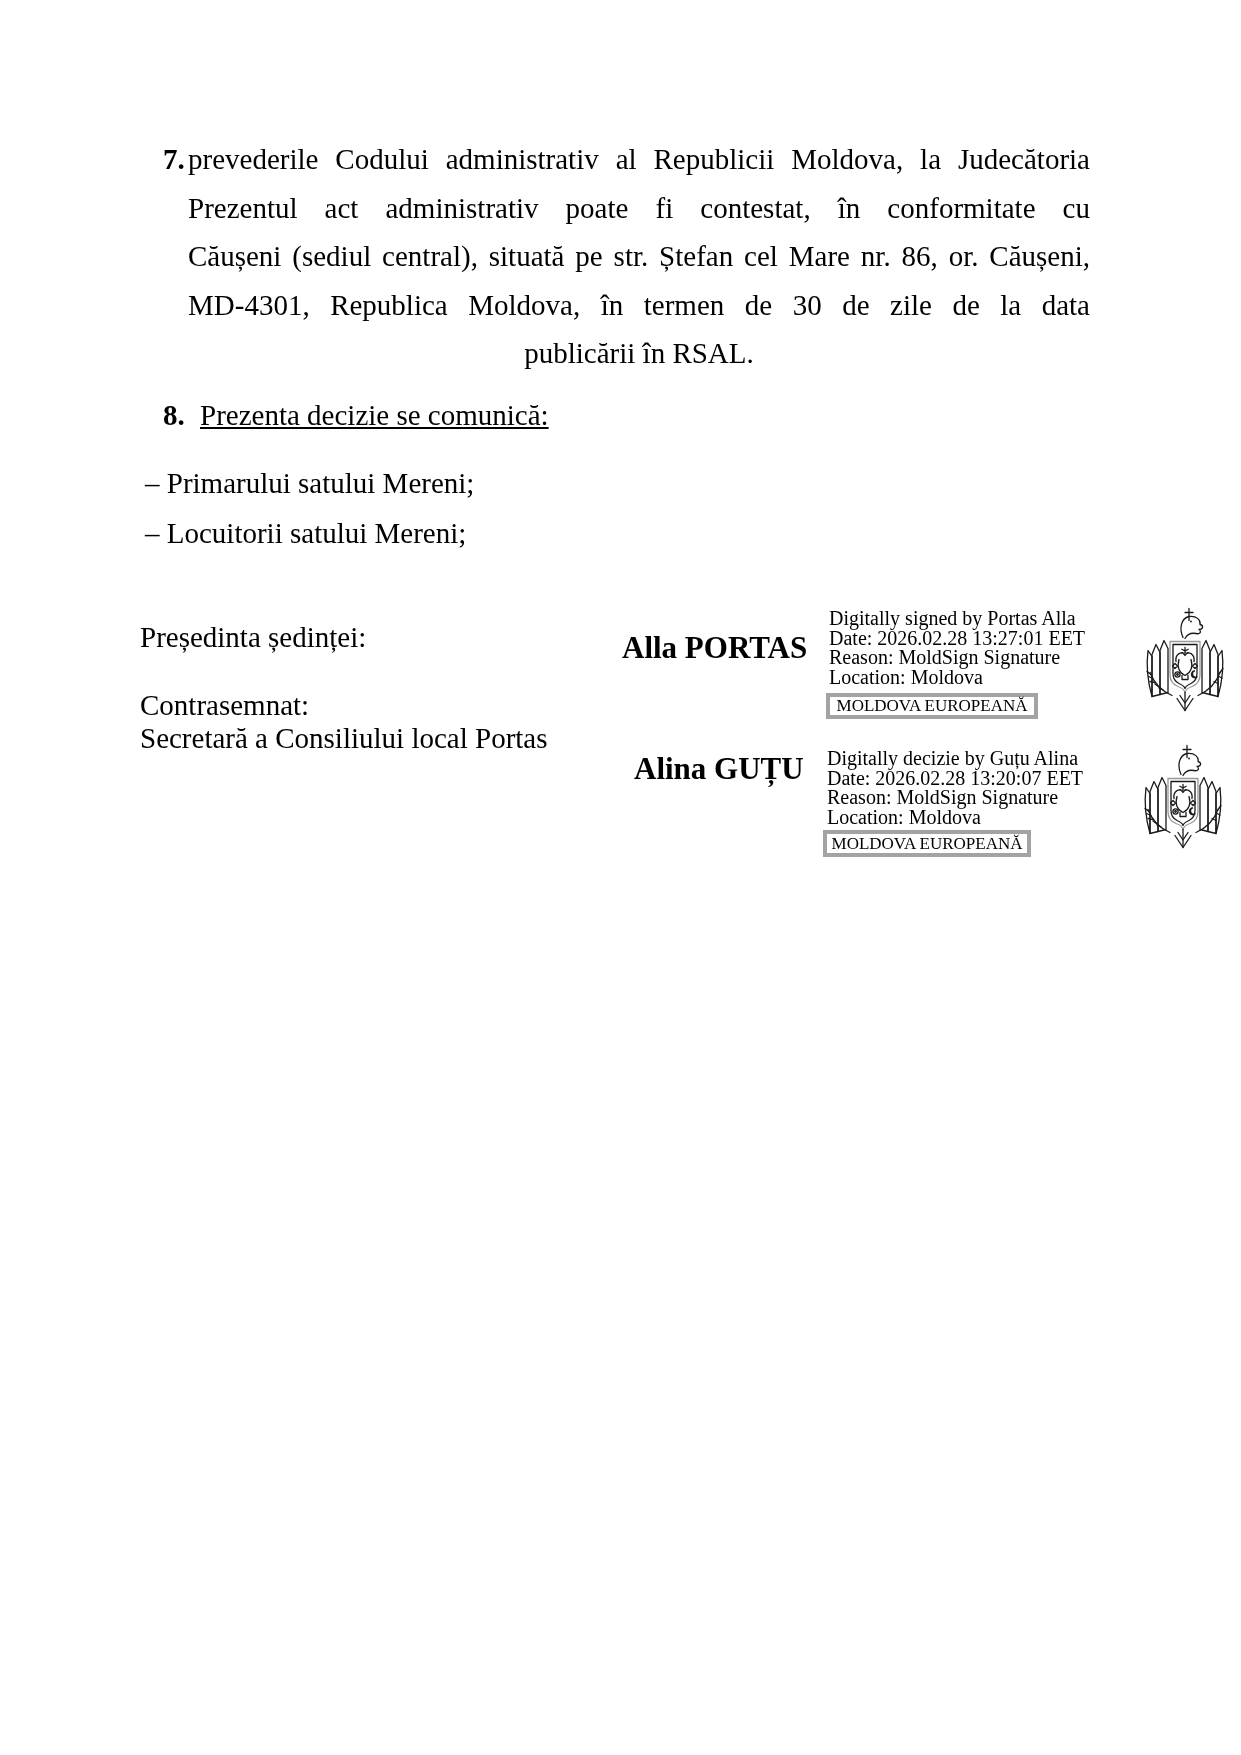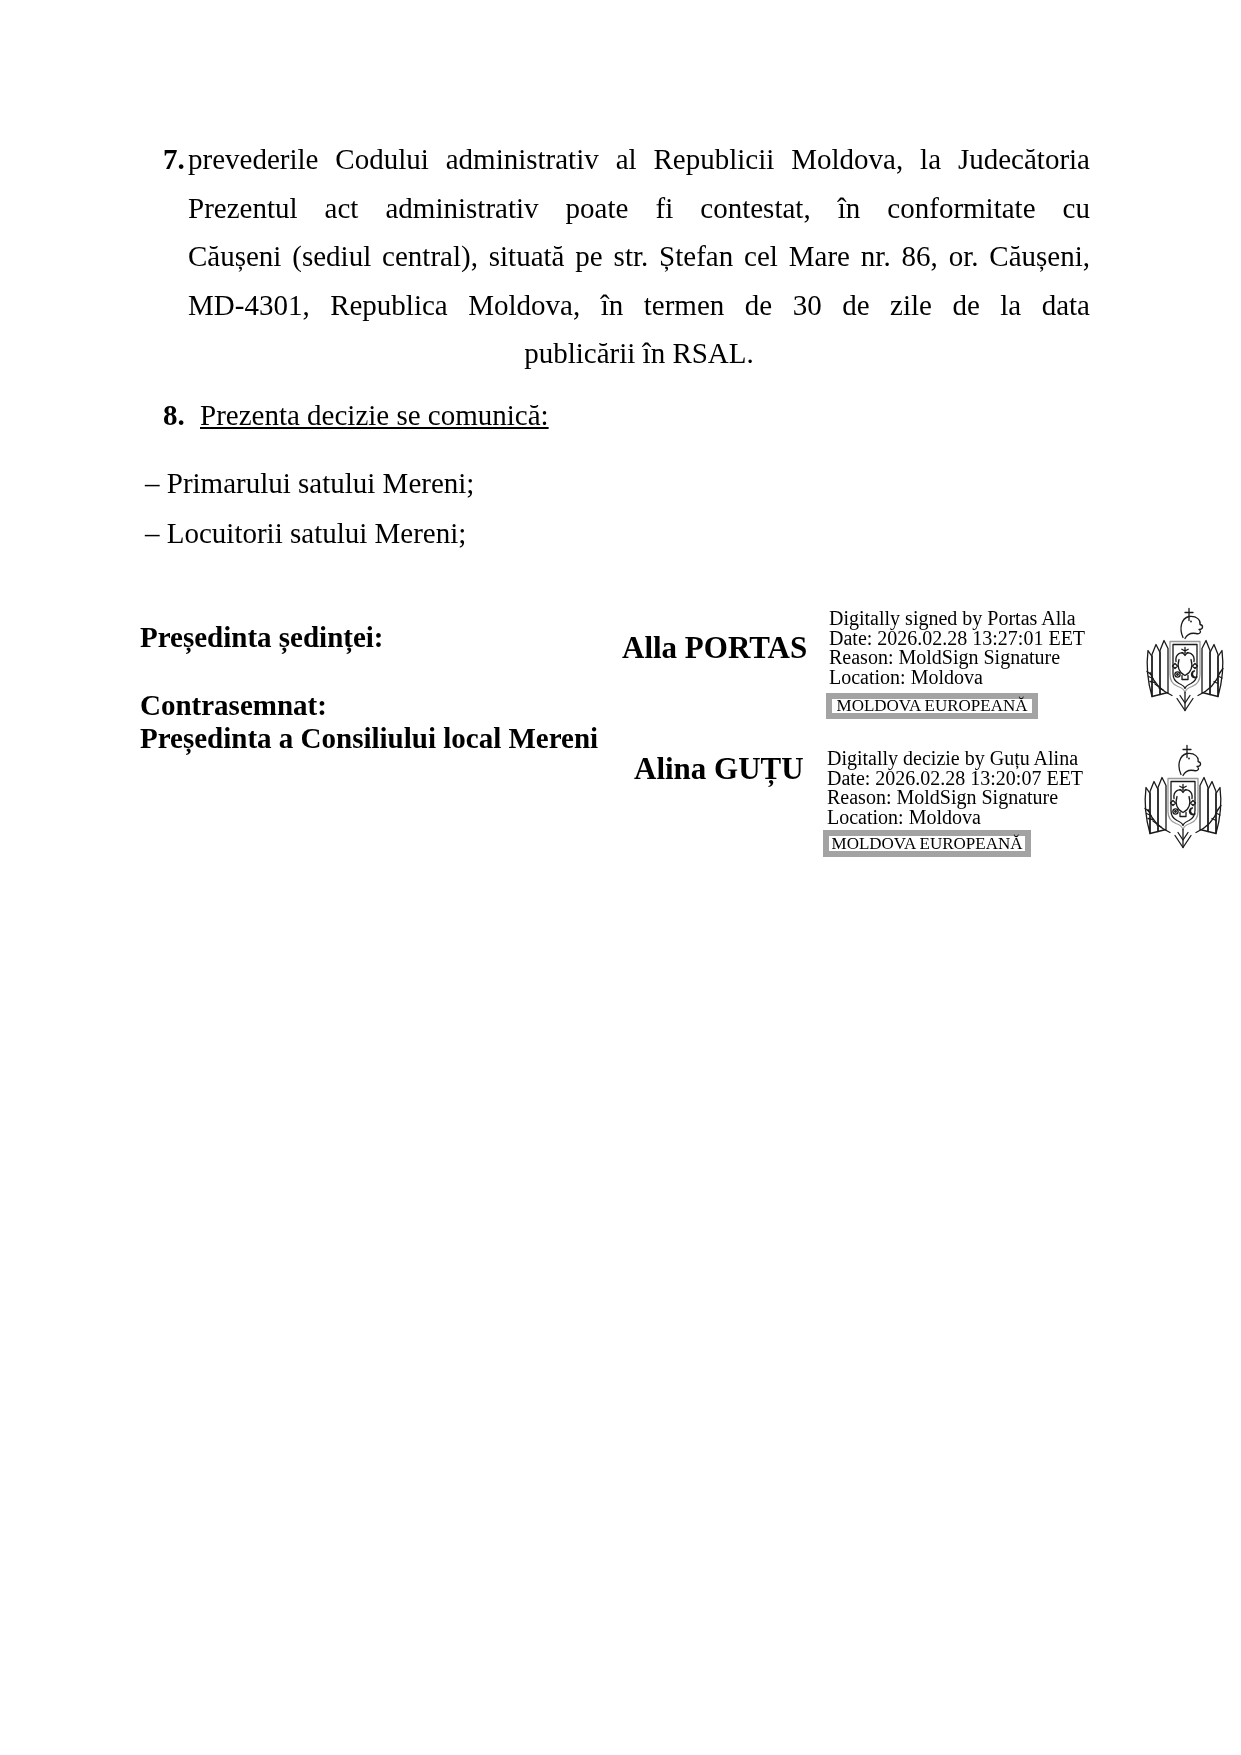--- a/index.html
+++ b/index.html
@@ -16,25 +16,25 @@
 
   
   .list-num { font-size: 29px; font-weight: bold; line-height: 48.5px; }
   .para { width: 902px; font-size: 29px; line-height: 48.5px; }
   .jline { text-align: justify; text-align-last: justify; }
   .lline { text-align: center; }
 
   .plain { font-size: 29px; line-height: 34px; }
 
   
-  .role { font-size: 29px; font-weight: bold; line-height: 32.5px; white-space: nowrap; }
+  .role { font-size: 29px; font-weight: normal; line-height: 32.5px; white-space: nowrap; }
   .signer-name { font-size: 31px; font-weight: bold; white-space: nowrap; }
   .stamp { font-size: 20px; line-height: 19.5px; white-space: nowrap; }
   .badge {
-    border: 6px solid #a3a3a3;
+    border: 4px solid #a3a3a3;
     font-size: 17px;
     display: flex;
     align-items: center;
     justify-content: center;
     white-space: nowrap;
     box-sizing: border-box;
   }
   .emblem { display: block; }
 </style>
 </head>
@@ -116,21 +116,21 @@
     <div>Location: Moldova</div>
   </div>
   <div class="abs badge" style="left:826px; top:693px; width:212px; height:26px;">MOLDOVA EUROPEANĂ</div>
 
   <svg class="abs emblem" style="left:1139px; top:606px;" viewBox="0 0 92 118" width="92" height="119">
     <use href="#coat"></use>
   </svg>
 
   <div class="abs" style="left:140px; top:689px;">
     <div class="role">Contrasemnat:</div>
-    <div class="role">Președinta a Consiliului local Mereni</div>
+    <div class="role">Secretară a Consiliului local Portas</div>
   </div>
   <div class="abs signer-name" style="left:634px; top:751px;">Alina GUȚU</div>
 
   <div class="abs stamp" style="left:827px; top:749px;">
     <div>Digitally decizie by Guțu Alina</div>
     <div>Date: 2026.02.28 13:20:07 EET</div>
     <div>Reason: MoldSign Signature</div>
     <div>Location: Moldova</div>
   </div>
   <div class="abs badge" style="left:823px; top:830px; width:208px; height:27px;">MOLDOVA EUROPEANĂ</div>

